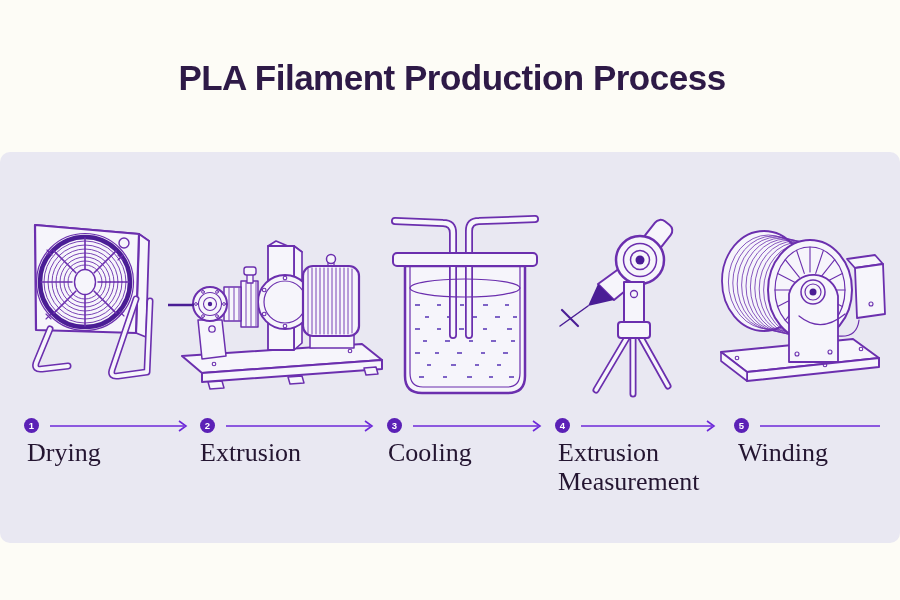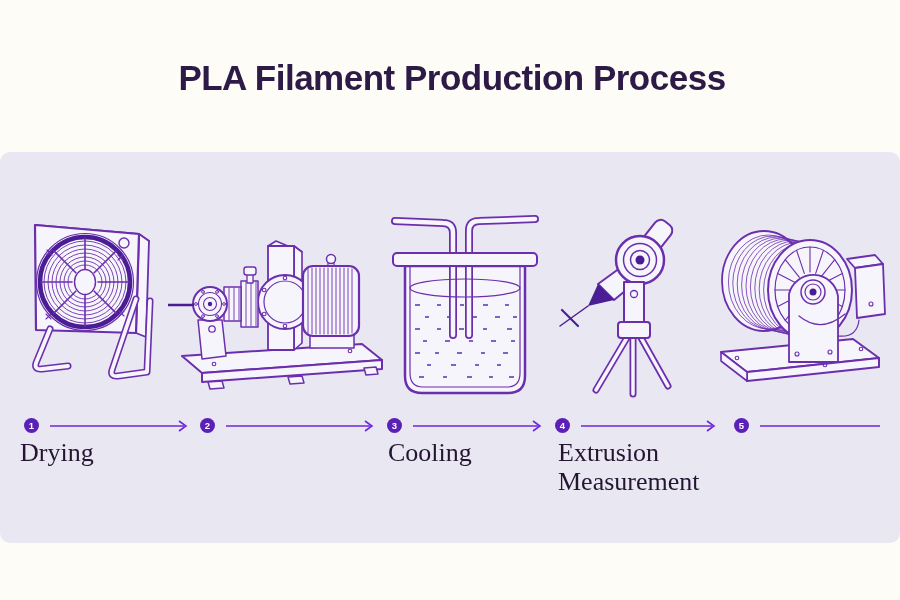--- a/index.html
+++ b/index.html
@@ -229,17 +229,19 @@
       <line class="arr" stroke-width="1.6" x1="2" y1="7" x2="133" y2="7"></line>
         <polyline class="arr" stroke-width="1.6" points="128,2 135,7 128,12"></polyline>
     </svg>
     <div class="badge" style="left:734px">
         <span>5</span>
       </div>
     <svg class="connector" style="left:758px" width="124" height="14">
       <line class="arr" stroke-width="1.6" x1="2" y1="7" x2="122" y2="7"></line>
     </svg>
 
-    <div class="step-label" style="left:20px">Drying</div>
+    <div class="step-label" style="left:27px">Drying</div>
+    <div class="step-label" style="left:200px">Extrusion</div>
     <div class="step-label" style="left:388px">Cooling</div>
     <div class="step-label" style="left:558px;width:160px">Extrusion Measurement</div>
+    <div class="step-label" style="left:738px">Winding</div>
   </div>
 </div>
 
 </body></html>

